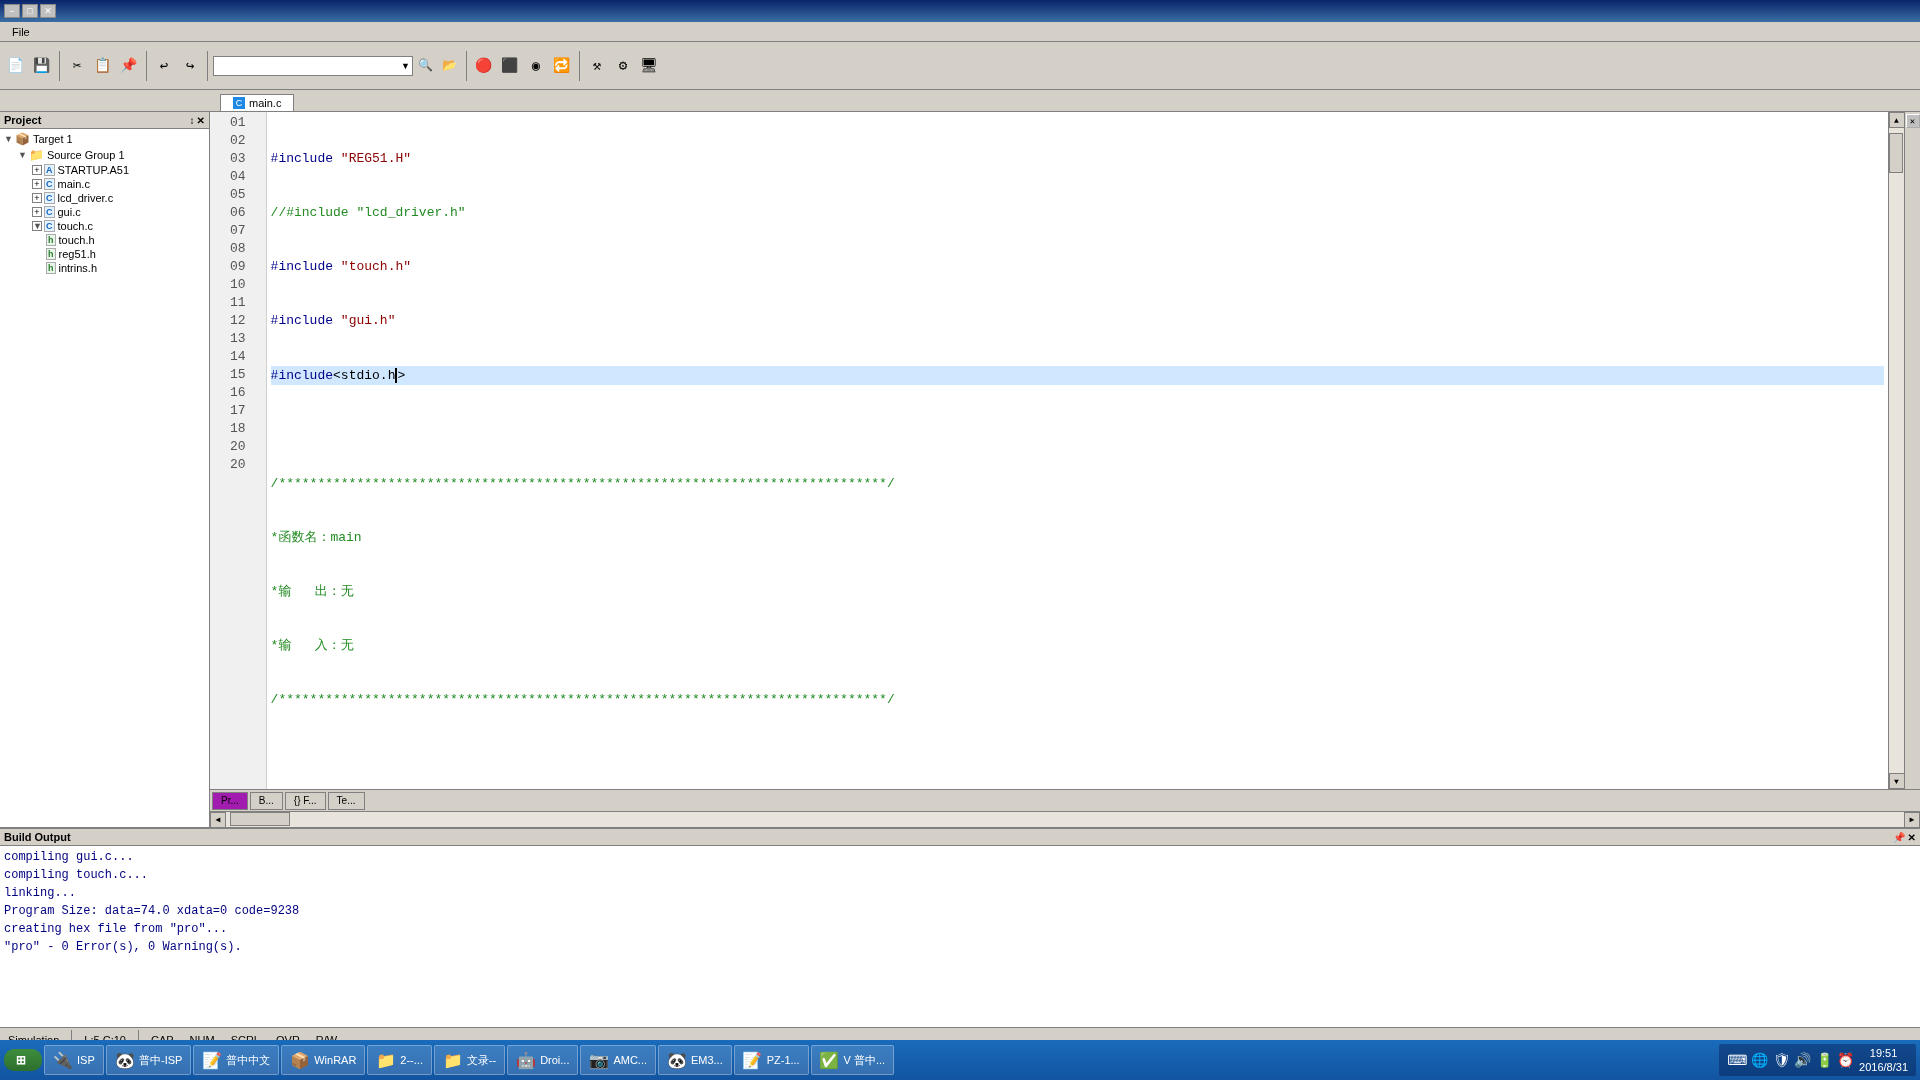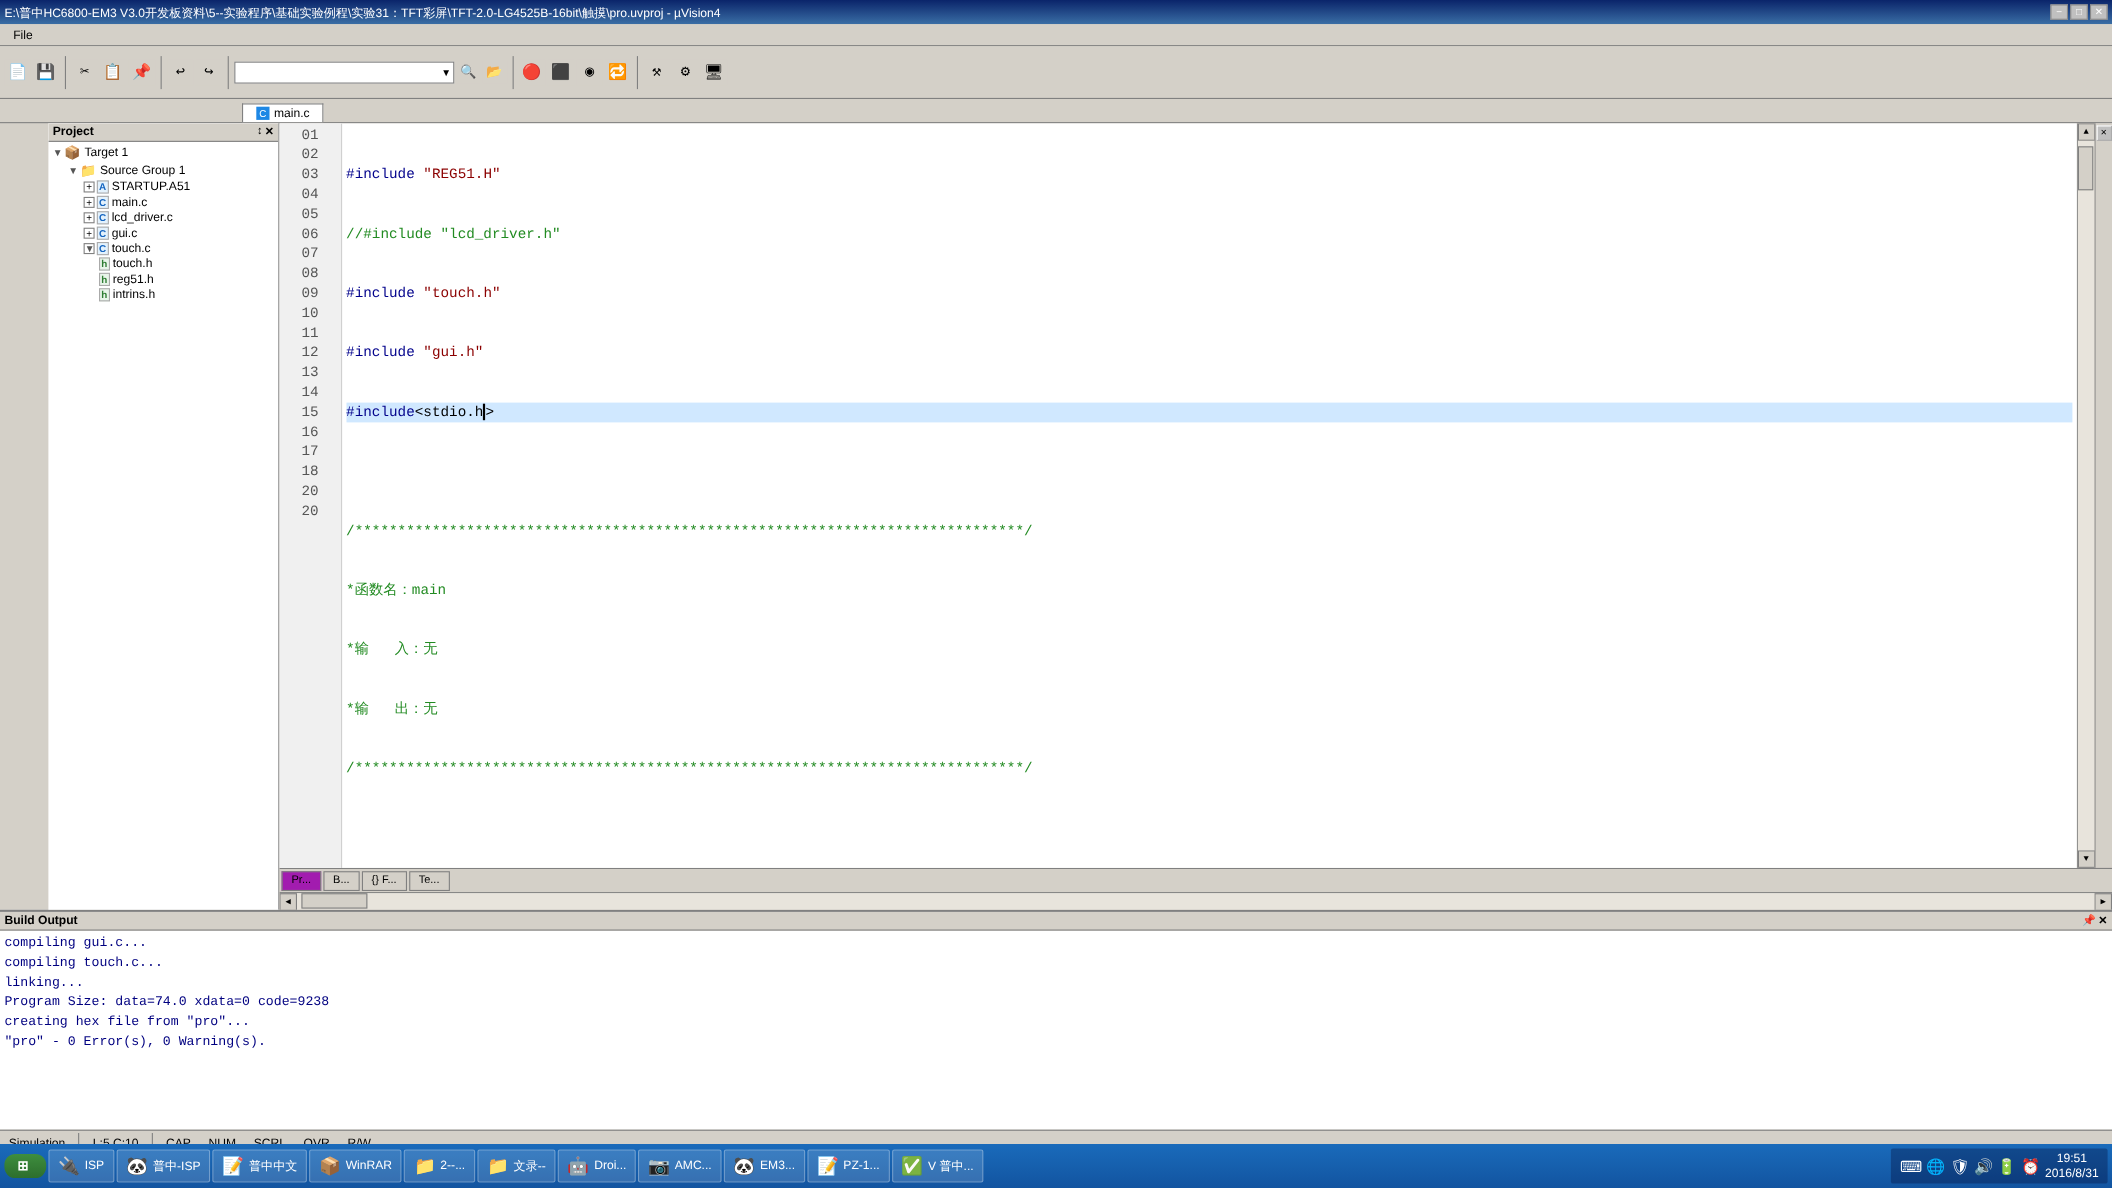--- a/index.html
+++ b/index.html
@@ -66,21 +66,20 @@
       background: white; border: 1px solid #808080; border-bottom: none;
       padding: 2px 12px; font-size: 11px; font-family: 'Tahoma', sans-serif;
       display: flex; align-items: center; gap: 4px; cursor: pointer;
     }
     .tab-icon { width: 14px; height: 14px; background: #1e88e5; display: inline-block; }
 
     
     #main-area {
       display: flex;
       height: calc(1080px - 22px - 20px - 48px - 22px - 28px - 200px - 25px);
-      margin-left: 44px;
     }
 
     
     #project-panel {
       width: 210px;
       background: white;
       border-right: 1px solid #808080;
       overflow: hidden;
     }
     #project-header {
@@ -324,21 +323,20 @@
       background: #c0c0c0;
       border: 1px outset #fff;
       display: flex; align-items: center; justify-content: center;
       font-size: 9px; cursor: pointer;
     }
   </style>
 </head>
 <body>
 
 <div id="titlebar">
-  <span>E:\普中HC6800-EM3 V3.0开发板资料\5--实验程序\基础实验例程\实验31：TFT彩屏\TFT-2.0-LG4525B-16bit\触摸\pro.uvproj - µVision4</span>
   <div id="titlebar-controls">
     <div class="title-btn">−</div>
     <div class="title-btn">□</div>
     <div class="title-btn">✕</div>
   </div>
 </div>
 
 <div id="menubar">
   <div class="menu-item">File</div>
 </div>
@@ -483,22 +481,22 @@
           </div>
           <div id="code-content">
             <span class="code-line"><span class="inc">#include</span> <span class="str">"REG51.H"</span></span>
             <span class="code-line"><span class="comment">//#include "lcd_driver.h"</span></span>
             <span class="code-line"><span class="inc">#include</span> <span class="str">"touch.h"</span></span>
             <span class="code-line"><span class="inc">#include</span> <span class="str">"gui.h"</span></span>
             <span class="line-highlight"><span class="inc">#include</span><span class="normal">&lt;</span><span class="normal">stdio.h</span><span class="cursor"></span><span class="normal">&gt;</span>    <span style="color:#555;font-size:11px;font-family:Tahoma,sans-serif;"></span></span>
             <span class="code-line">&nbsp;</span>
             <span class="code-line"><span class="comment">/******************************************************************************/</span></span>
             <span class="code-line"><span class="comment">*函数名：main</span></span>
+            <span class="code-line"><span class="comment">*输   出：无</span></span>
             <span class="code-line"><span class="comment">*输   入：无</span></span>
-            <span class="code-line"><span class="comment">*输   出：无</span></span>
             <span class="code-line"><span class="comment">/******************************************************************************/</span></span>
             
             
             
             
             
             
             
             
           </div>

